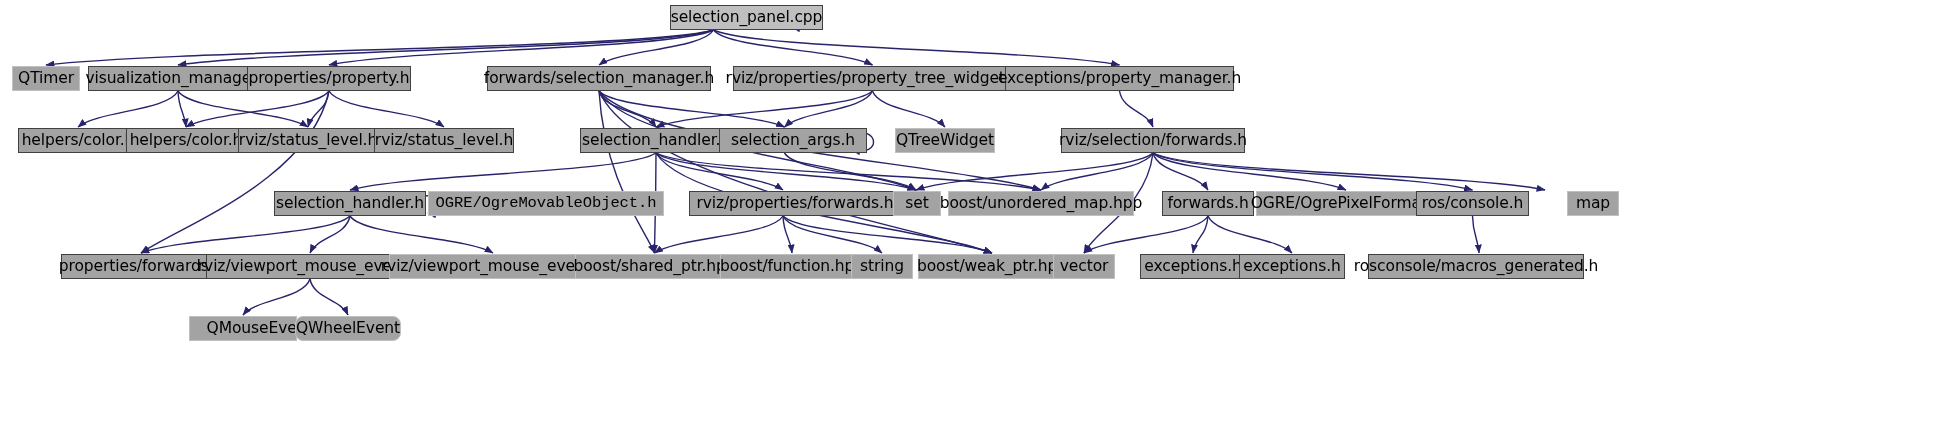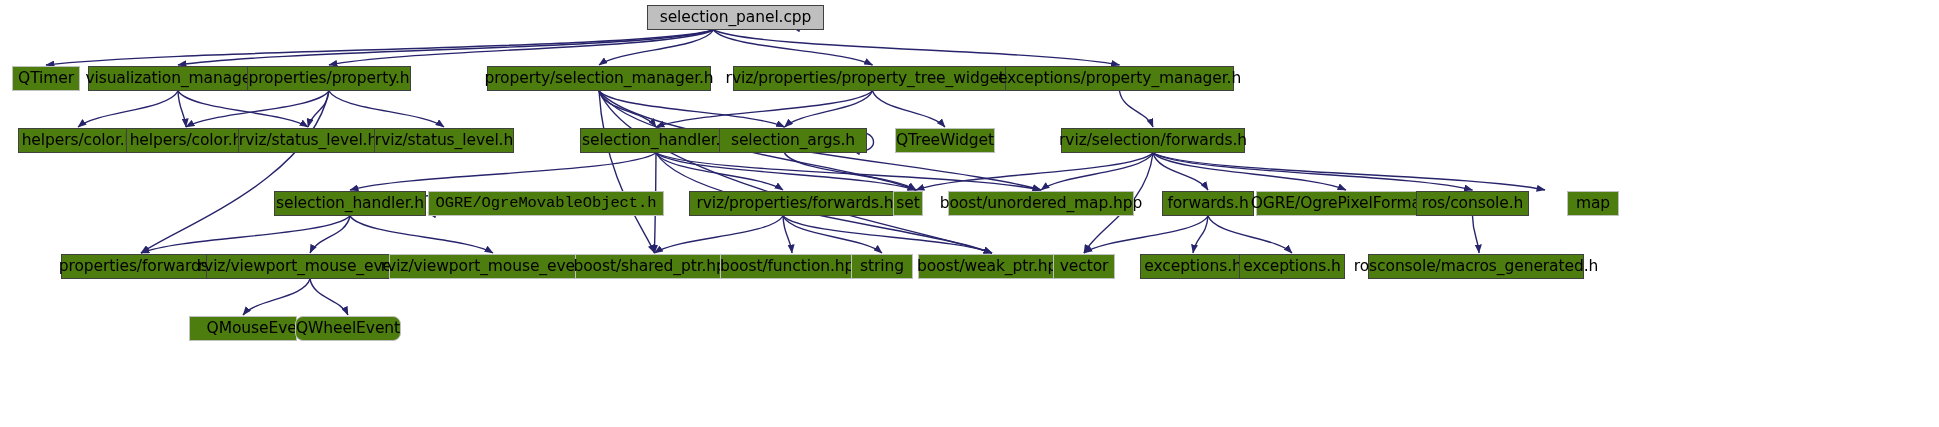--- a/index.html
+++ b/index.html
@@ -22,21 +22,21 @@
     width: 1939px;
     height: 427px;
     pointer-events: none;
   }
   .node {
     position: absolute;
     box-sizing: border-box;
     display: flex;
     align-items: center;
     justify-content: center;
-    background: #4d7c0f;
+    background: #a3a3a3;
     border: 1px solid #c0c0c0;
     color: #000000;
     font-size: 15.5px;
     line-height: 1;
     white-space: nowrap;
     padding: 0 7px;
     height: 25px;
     letter-spacing: -0.1px;
   }
   .node.strong {
@@ -107,39 +107,39 @@
         <path d="M 783 216 C 803.9 236.35, 950.2 236.35, 992 253" marker-end="url(#arrowhead)"></path>
         <path d="M 1208 216 C 1206.5 236.35, 1196 236.35, 1193 253" marker-end="url(#arrowhead)"></path>
         <path d="M 1208 216 C 1216.4 236.35, 1275.2 236.35, 1292 253" marker-end="url(#arrowhead)"></path>
         <path d="M 1208 216 C 1195.6 236.35, 1108.8 236.35, 1084 253" marker-end="url(#arrowhead)"></path>
         <path d="M 1472.5 216 C 1473.15 236.35, 1477.7 236.35, 1479 253" marker-end="url(#arrowhead)"></path>
         <path d="M 310 279 C 303.3 298.8, 256.4 298.8, 243 315" marker-end="url(#arrowhead)"></path>
         <path d="M 310 279 C 313.8 298.8, 340.4 298.8, 348 315" marker-end="url(#arrowhead)"></path>
       </g>
   </svg>
   <div id="node-layer">
-      <div class="node root" style="left: 647px; top: 5px; width: 177px;">selection_panel.cpp</div>
+      <div class="node root" style="left: 670px; top: 5px; width: 153px;">selection_panel.cpp</div>
       <div class="node" style="left: 12px; top: 66px; width: 68px;">QTimer</div>
       <div class="node strong" style="left: 88px; top: 66px; width: 180px;">visualization_manager.h</div>
       <div class="node strong" style="left: 247px; top: 66px; width: 164px;">properties/property.h</div>
-      <div class="node strong" style="left: 487px; top: 66px; width: 224px;">property/selection_manager.h</div>
+      <div class="node strong" style="left: 487px; top: 66px; width: 224px;">forwards/selection_manager.h</div>
       <div class="node strong" style="left: 733px; top: 66px; width: 279px;">rviz/properties/property_tree_widget.h</div>
       <div class="node strong" style="left: 1005px; top: 66px; width: 229px;">exceptions/property_manager.h</div>
       <div class="node strong" style="left: 18px; top: 128px; width: 120px;">helpers/color.h</div>
       <div class="node strong" style="left: 126px; top: 128px; width: 120px;">helpers/color.h</div>
       <div class="node strong" style="left: 238px; top: 128px; width: 140px;">rviz/status_level.h</div>
       <div class="node strong" style="left: 374px; top: 128px; width: 140px;">rviz/status_level.h</div>
       <div class="node strong" style="left: 580px; top: 128px; width: 152px;">selection_handler.h</div>
       <div class="node strong" style="left: 719px; top: 128px; width: 148px;">selection_args.h</div>
       <div class="node" style="left: 895px; top: 128px; width: 100px;">QTreeWidget</div>
       <div class="node strong" style="left: 1061px; top: 128px; width: 184px;">rviz/selection/forwards.h</div>
       <div class="node strong" style="left: 274px; top: 191px; width: 152px;">selection_handler.h</div>
       <div class="node" style="left: 428px; top: 191px; width: 236px; font-family: Liberation Mono, monospace;">OGRE/OgreMovableObject.h</div>
       <div class="node strong" style="left: 689px; top: 191px; width: 212px;">rviz/properties/forwards.h</div>
-      <div class="node" style="left: 893px; top: 191px; width: 30px;">set</div>
+      <div class="node" style="left: 893px; top: 191px; width: 48px;">set</div>
       <div class="node" style="left: 948px; top: 191px; width: 186px;">boost/unordered_map.hpp</div>
       <div class="node strong" style="left: 1162px; top: 191px; width: 92px;">forwards.h</div>
       <div class="node" style="left: 1256px; top: 191px; width: 180px;">OGRE/OgrePixelFormat.h</div>
       <div class="node strong" style="left: 1416px; top: 191px; width: 113px;">ros/console.h</div>
       <div class="node" style="left: 1519px; top: 191px; width: 52px; margin-left: 48px;">map</div>
       <div class="node strong" style="left: 61px; top: 254px; width: 160px;">properties/forwards.h</div>
       <div class="node strong" style="left: 206px; top: 254px; width: 208px;">rviz/viewport_mouse_event.h</div>
       <div class="node" style="left: 389px; top: 254px; width: 208px;">rviz/viewport_mouse_event.h</div>
       <div class="node" style="left: 575px; top: 254px; width: 159px;">boost/shared_ptr.hpp</div>
       <div class="node" style="left: 720px; top: 254px; width: 144px;">boost/function.hpp</div>

